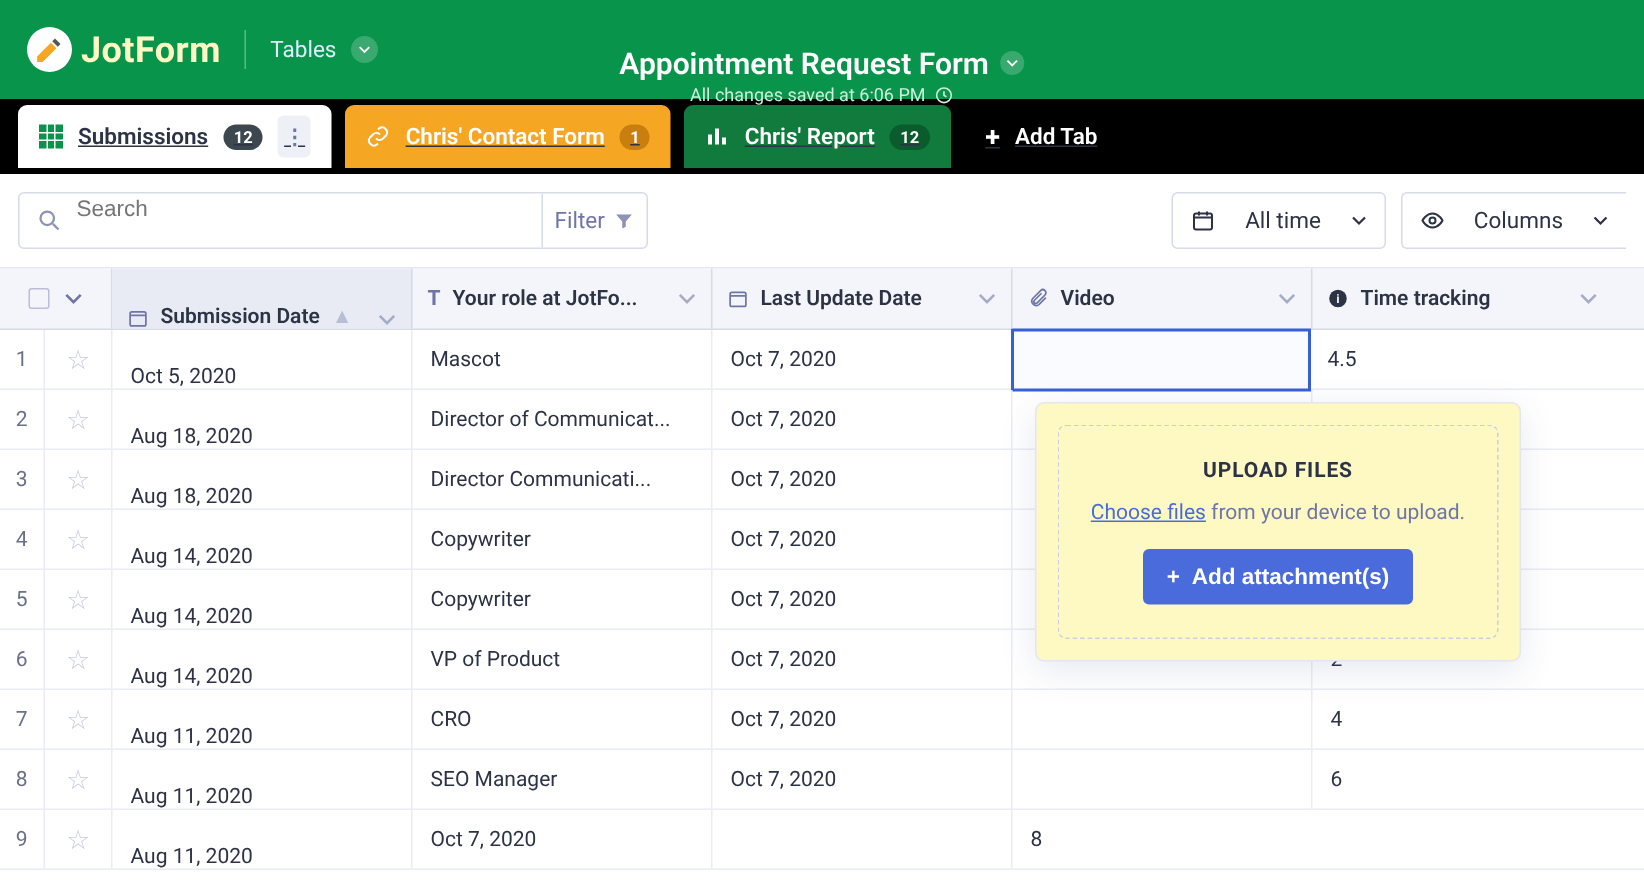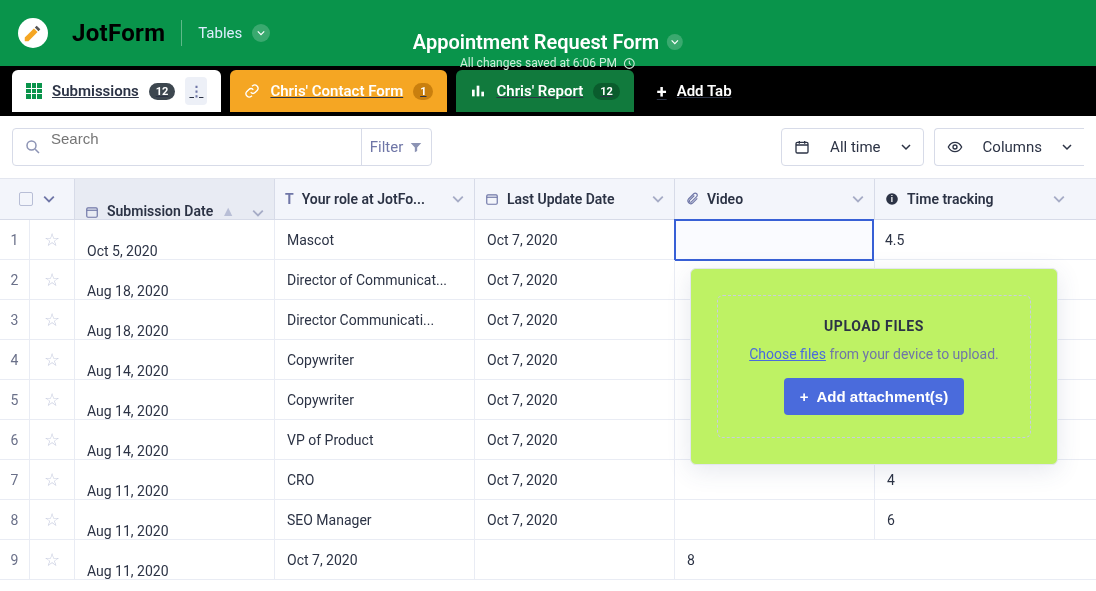--- a/index.html
+++ b/index.html
@@ -1,19 +1,19 @@
 <!DOCTYPE html>
 <html><head>
 <meta charset="utf-8">
 <style>
 * { box-sizing: border-box; margin: 0; padding: 0; }
 body { font-family: -apple-system, BlinkMacSystemFont, "Segoe UI", Roboto, Helvetica, Arial, sans-serif; background: #fff; color: #2c3345; overflow: hidden; width: 1096px; height: 591px; }
 
 .topbar { background: #09944B; height: 66px; display: flex; align-items: center; padding: 0 18px; position: relative; }
-.logo { display: flex; align-items: center; gap: 24px; color: #000000; font-weight: 700; font-size: 24px; letter-spacing: 0.3px; }
+.logo { display: flex; align-items: center; gap: 6px; color: #fef9c3; font-weight: 700; font-size: 24px; letter-spacing: 0.3px; }
 .logo-mark { width: 30px; height: 30px; background: #fff; border-radius: 50%; display: flex; align-items: center; justify-content: center; position: relative; overflow: hidden; }
 .logo-mark svg { width: 22px; height: 22px; }
 .divider { width: 1px; height: 26px; background: rgba(255,255,255,0.35); margin: 0 16px; }
 .product-picker { display: flex; align-items: center; gap: 10px; color: #def; font-size: 15px; }
 .product-picker .chev { width: 18px; height: 18px; background: rgba(255,255,255,0.2); border-radius: 50%; display: flex; align-items: center; justify-content: center; color: #fff; font-size: 10px; }
 
 .title-wrap { position: absolute; left: 50%; transform: translateX(-50%); top: 10px; text-align: center; color: #fff; }
 .form-title { font-size: 20px; font-weight: 600; display: flex; align-items: center; justify-content: center; gap: 8px; margin-top: 20px; }
 .form-title .chev2 { width: 16px; height: 16px; background: rgba(255,255,255,0.2); border-radius: 50%; display: flex; align-items: center; justify-content: center; font-size: 10px; }
 .save-status { font-size: 12px; color: #cdeeda; display: flex; align-items: center; justify-content: center; gap: 6px; margin-top: 2px; }
@@ -58,21 +58,21 @@
 
 .col-idx { width: 30px; }
 .col-star { width: 45px; }
 .col-hselect { width: 75px; display: flex; align-items: center; justify-content: center; gap: 10px; }
 .col-date { width: 200px; align-items: flex-end; }
 .col-role { width: 200px; }
 .col-update { width: 200px; }
 .col-video { width: 200px; }
 .col-track { width: 200px; }
 
-.upload-pop { position: absolute; top: 268px; left: 690px; width: 368px; background: #bef264; border: 1px solid #e3e6ef; border-radius: 6px; box-shadow: 0 6px 24px rgba(60,70,120,0.12); padding: 26px; }
+.upload-pop { position: absolute; top: 268px; left: 690px; width: 324px; background: #fef9c3; border: 1px solid #e3e6ef; border-radius: 6px; box-shadow: 0 6px 24px rgba(60,70,120,0.12); padding: 14px; }
 .upload-inner { border: 1px dashed #c8cde0; border-radius: 6px; padding: 22px 10px; text-align: center; }
 .upload-inner h4 { font-size: 14px; letter-spacing: 0.6px; color: #2c3345; font-weight: 700; margin-bottom: 12px; }
 .upload-inner .line { font-size: 14px; color: #6f76a7; margin-bottom: 16px; }
 .upload-inner .line a { color: #4a6bdc; text-decoration: underline; }
 .add-attach { background: #4a6bdc; color: #fff; border: none; border-radius: 4px; padding: 10px 16px; font-size: 15px; font-weight: 600; display: inline-flex; align-items: center; gap: 8px; }
 
 .checkbox { width: 14px; height: 14px; border: 1.5px solid #b8bed6; border-radius: 2px; }
 svg { display: block; }
 </style>
 </head>

